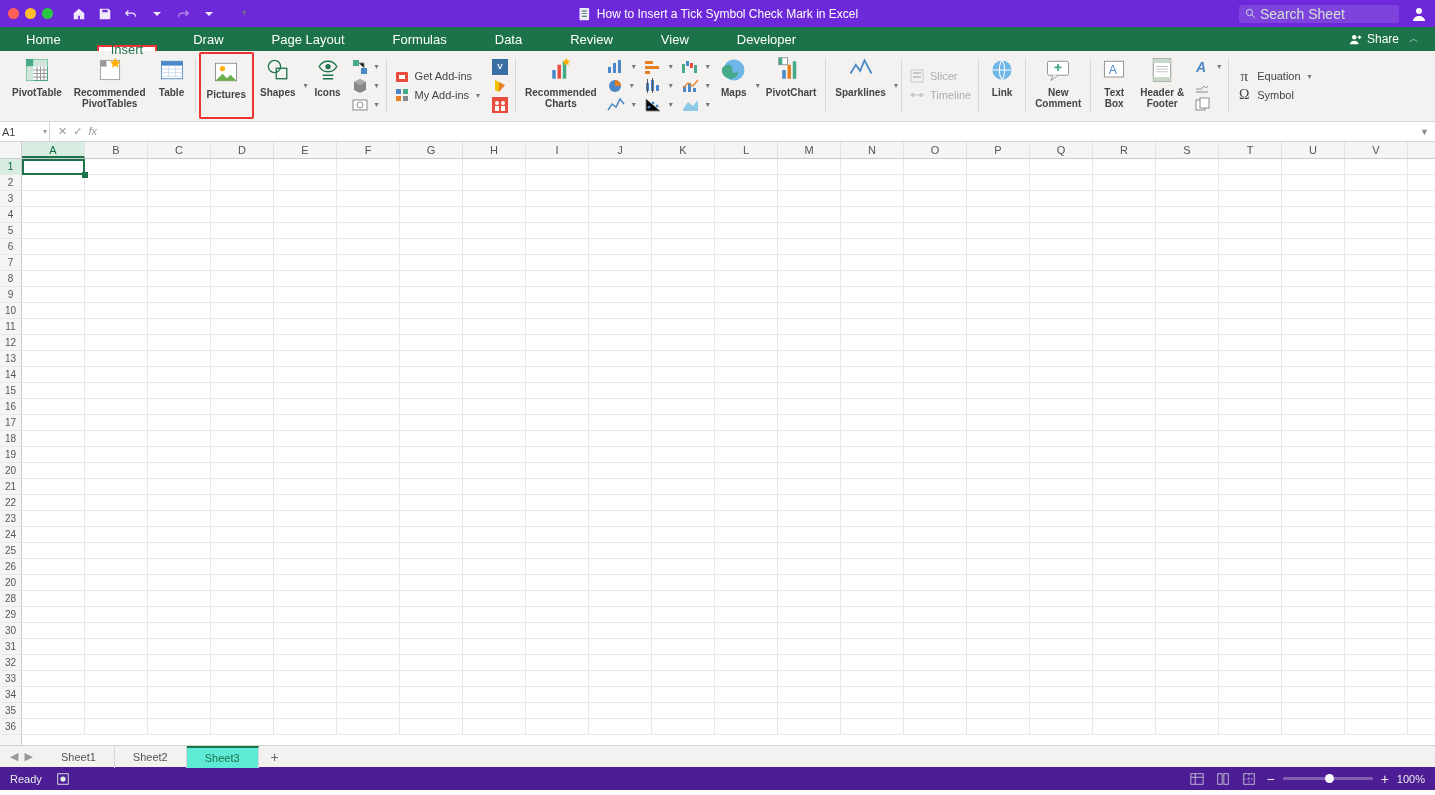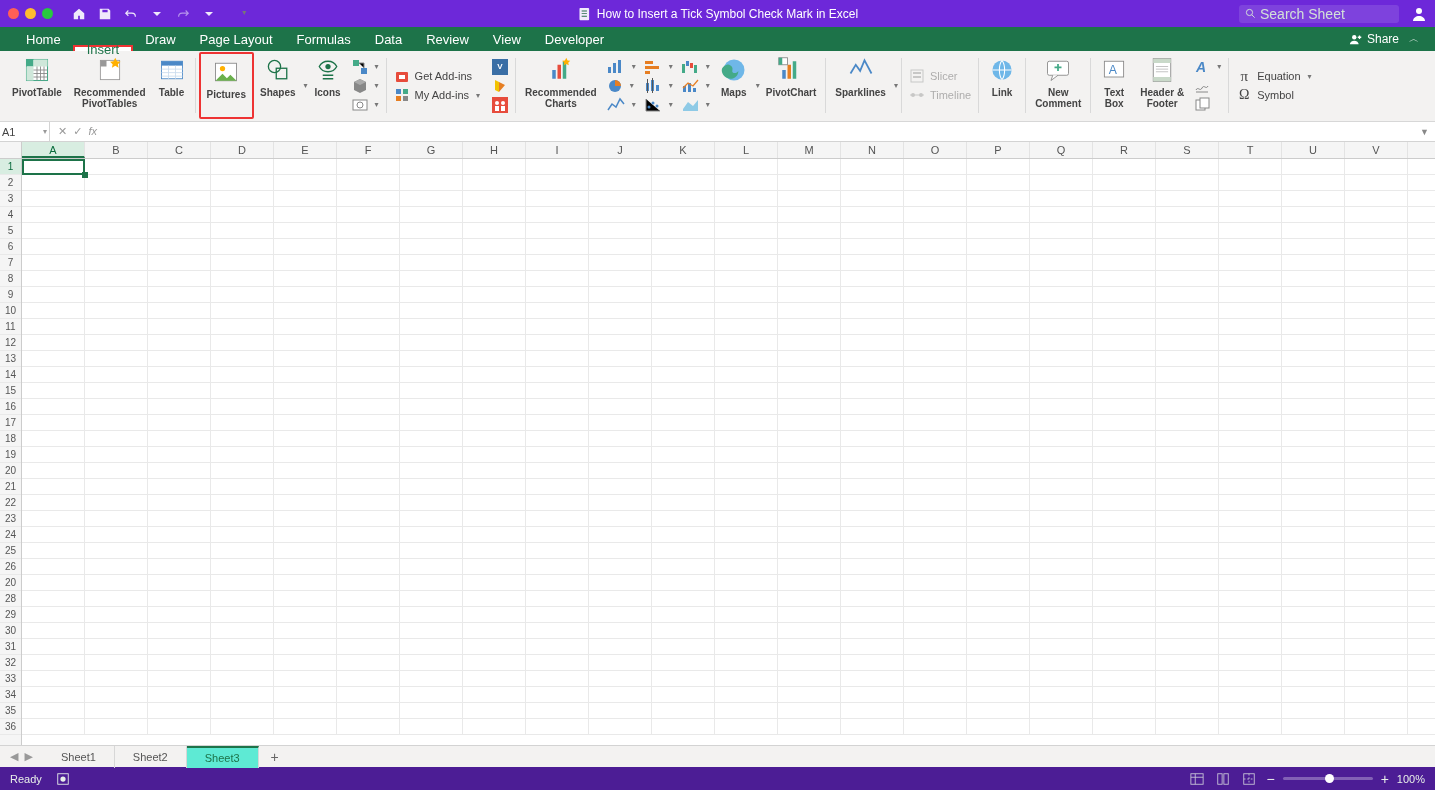--- a/index.html
+++ b/index.html
@@ -12,21 +12,21 @@
     .tl.red { background: #ff5f57; }
     .tl.yel { background: #febc2e; }
     .tl.grn { background: #28c840; }
     .qat { display: flex; gap: 10px; margin-left: 18px; align-items: center; }
     .qat-ic { width: 16px; height: 16px; display: flex; align-items: center; justify-content: center; opacity: .9; }
     .title-center { position: absolute; left: 50%; transform: translateX(-50%); display: flex; align-items: center; gap: 6px; font-size: 12px; }
     .title-right { margin-left: auto; display: flex; align-items: center; gap: 12px; }
     .search-sheet { background: rgba(255,255,255,.12); border-radius: 3px; height: 18px; width: 160px; display: flex; align-items: center; padding: 0 6px; gap: 4px; color: #d3e0d8; font-size: 14px; }
 
     
-    .tabs { height: 24px; background: #1d7349; display: flex; align-items: stretch; padding: 0 8px; color: #fff; position: relative; }
+    .tabs { height: 24px; background: #1d7349; display: flex; align-items: stretch; padding: 0 8px; color: #fff; position: relative; gap: 24px; }
     .tab { padding: 0 12px; display: flex; align-items: center; font-size: 13px; cursor: pointer; }
     .tab.active { background: #fff; color: #1d7349; border: 2.5px solid #e33; border-bottom: none; margin-top: 18px; }
     .tab.home { margin-left: 6px; }
     .tabs-right { margin-left: auto; display: flex; align-items: center; gap: 10px; padding-right: 8px; font-size: 12px; }
     .share { display: flex; align-items: center; gap: 4px; }
     .chev { font-size: 10px; opacity: .9; }
 
     
     .ribbon { height: 71px; background: #f3f2f1; display: flex; align-items: stretch; padding: 1px 6px 2px; border-bottom: 1px solid #d7d7d7; font-size: 10px; }
     .group { display: flex; align-items: center; }

